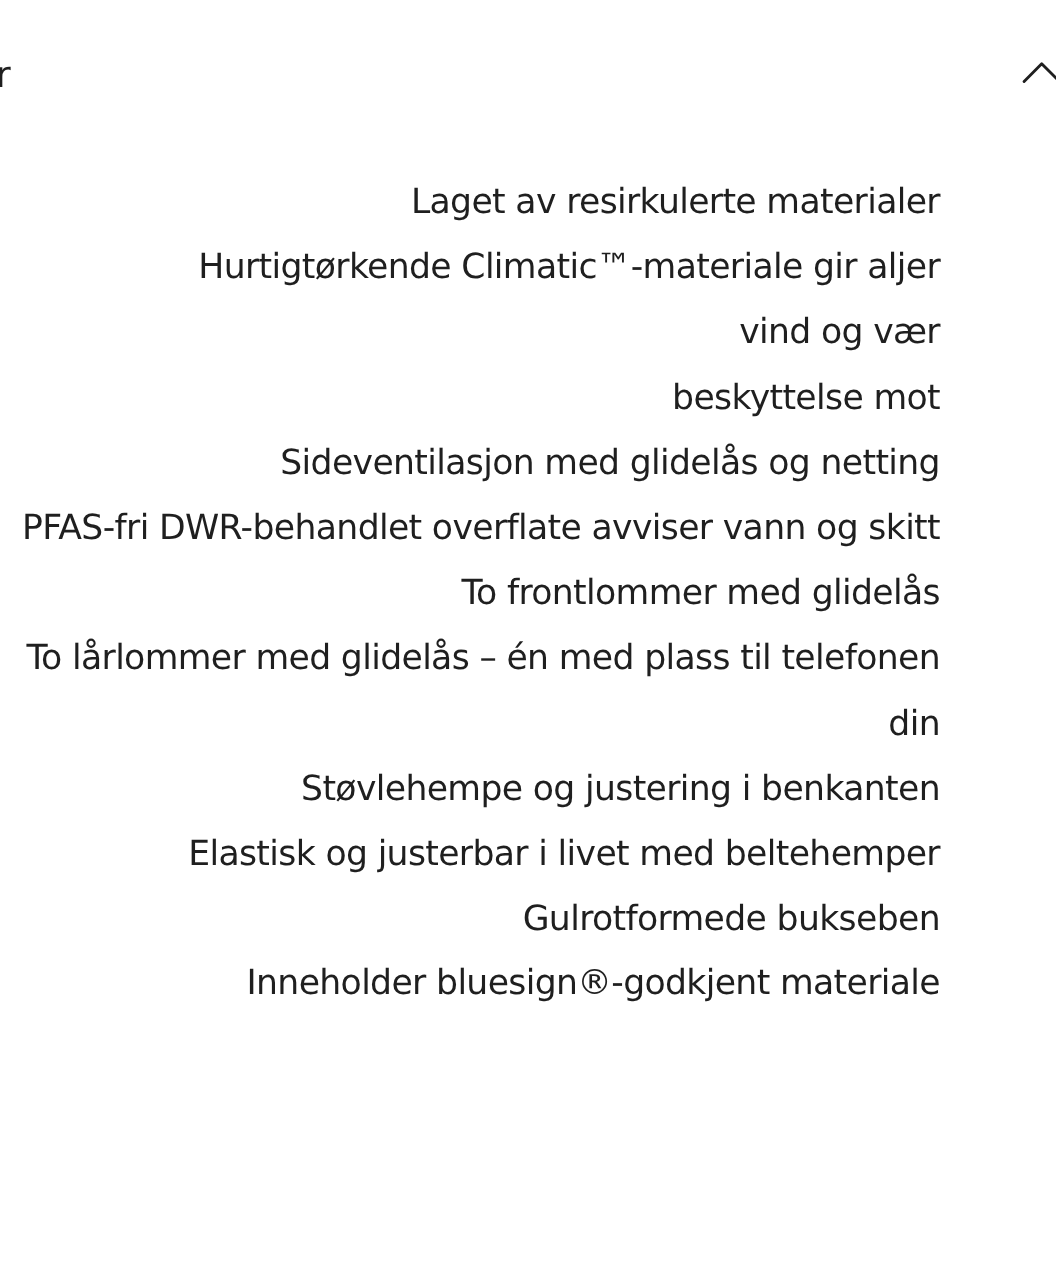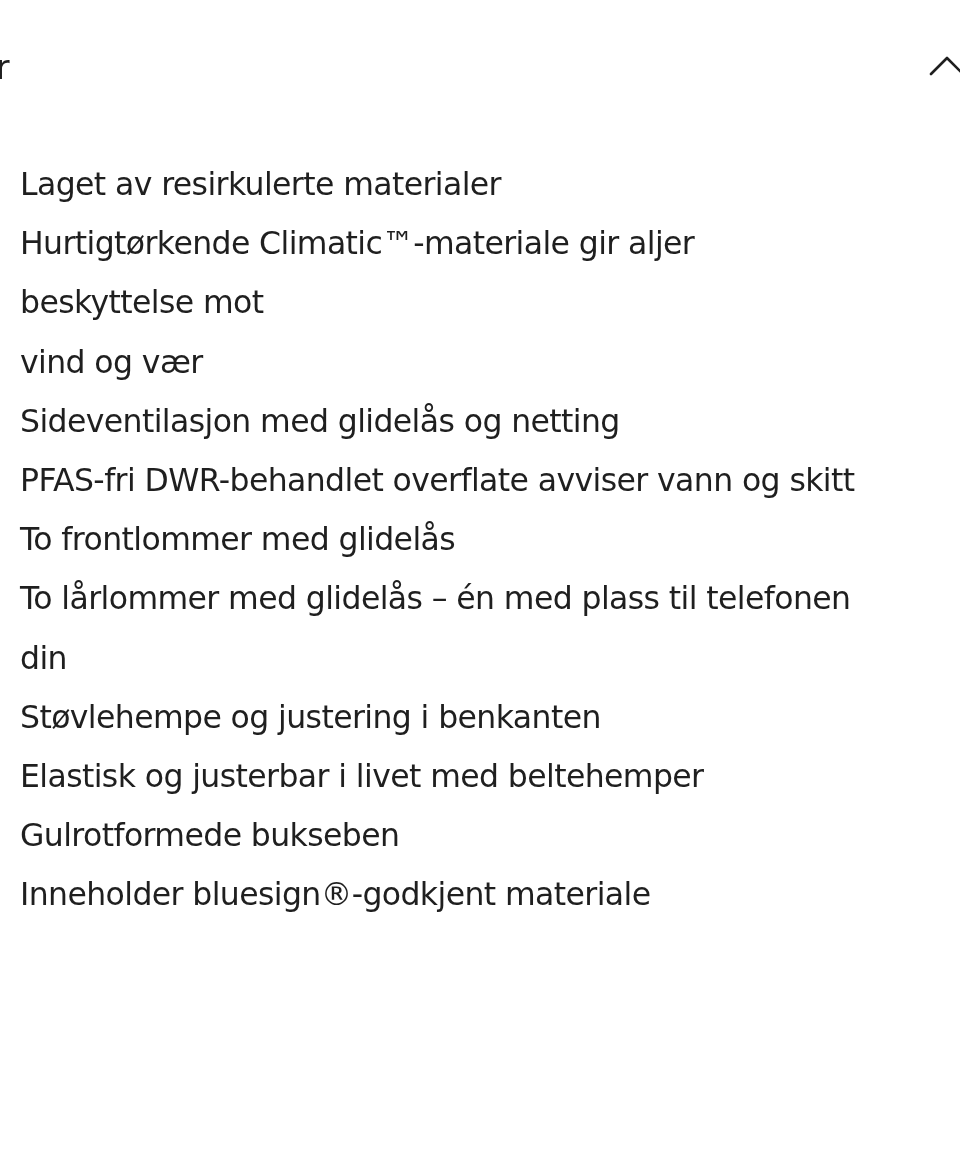--- a/index.html
+++ b/index.html
@@ -49,39 +49,40 @@
       padding: 0;
       list-style: none;
     }
     .feature-list li {
       font-size: 31.5px;
       line-height: 59.2px;
       height: 59.2px;
       white-space: nowrap;
       color: #1f1f1f;
       letter-spacing: -0.6px;
+      text-align: right;
     }
   </style>
 </head>
 <body>
 
 <div class="accordion-header">
   <span class="accordion-title">aljer</span>
   <span class="chevron">
     <svg width="40" height="30" viewBox="0 0 40 30">
       <polyline points="3,24 19,8 35,24" fill="none" stroke="#1f1f1f" stroke-width="2.6" stroke-linecap="round" stroke-linejoin="round"></polyline>
     </svg>
   </span>
 </div>
 
 <ul class="feature-list">
   <li>Laget av resirkulerte materialer</li>
   <li>Hurtigtørkende Climatic™-materiale gir aljer</li>
+  <li>vind og vær</li>
   <li>beskyttelse mot</li>
-  <li>vind og vær</li>
   <li>Sideventilasjon med glidelås og netting</li>
   <li>PFAS-fri DWR-behandlet overflate avviser vann og skitt</li>
   <li>To frontlommer med glidelås</li>
   <li>To lårlommer med glidelås – én med plass til telefonen</li>
   <li>din</li>
   <li>Støvlehempe og justering i benkanten</li>
   <li>Elastisk og justerbar i livet med beltehemper</li>
   <li>Gulrotformede bukseben</li>
   <li>Inneholder bluesign®-godkjent materiale</li>
 </ul>

